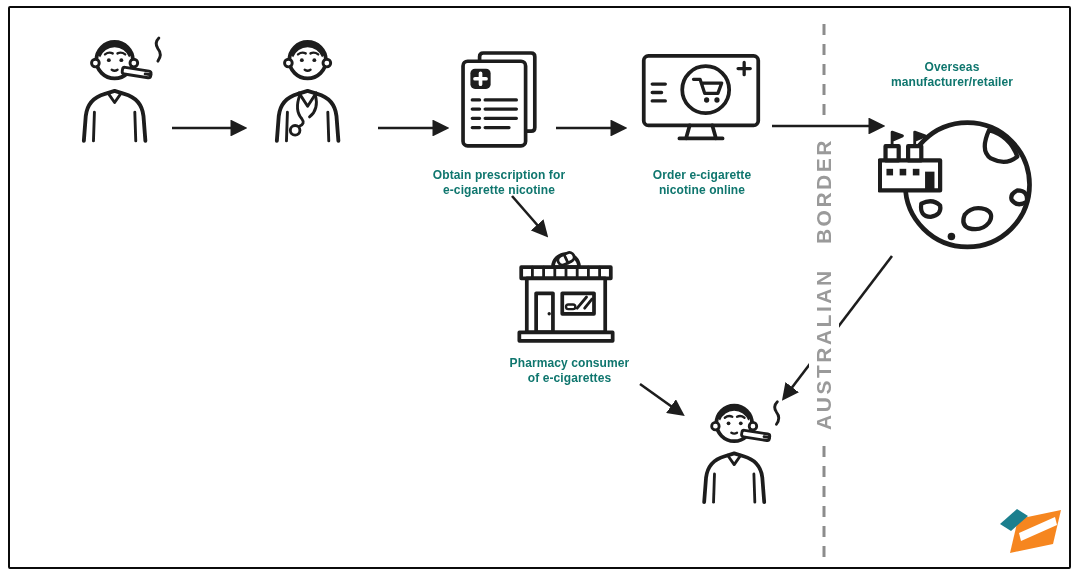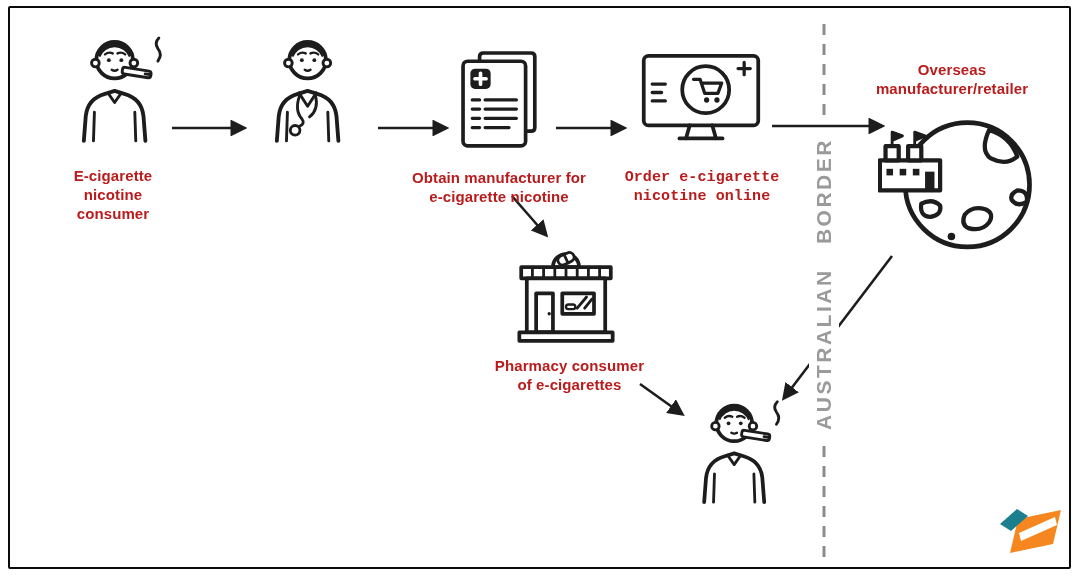--- a/index.html
+++ b/index.html
@@ -11,21 +11,21 @@
   .frame {
     position: absolute; left: 8px; top: 6px; width: 1063px; height: 563px;
     border: 2px solid #0b0b0b; border-radius: 2px; pointer-events: none;
   }
   .overlay { position: absolute; left: 0; top: 0; }
   .flow-arrow { stroke: var(--line-art, #1d1d1d); stroke-width: 2.6; fill: none; }
   .dash-line { stroke: var(--border-dash, #8c8c8c); stroke-width: 3; stroke-dasharray: 11 9; }
   .icon { position: absolute; color: var(--line-art, #1d1d1d); }
   .icon svg { display: block; width: 100%; height: 100%; }
   .node-label {
-    position: absolute; font-size: 15px; font-weight: bold; color: #b91c1c;
+    position: absolute; font-size: 12px; font-weight: bold; color: #0f766e;
     text-align: center; line-height: 1.28; white-space: pre-line; letter-spacing: .1px;
   }
   .border-label {
     position: absolute; left: 669px; top: 269px; width: 310px; height: 30px;
     transform: rotate(-90deg); text-align: center; line-height: 30px;
     font-size: 21px; font-weight: bold; color: var(--border-label, #9a9a9a);
     letter-spacing: 2.5px; word-spacing: 16px; text-transform: uppercase;
     background: #fff;
   }
   .logo { position: absolute; left: 997px; top: 505px; width: 70px; height: 54px; }
@@ -189,26 +189,23 @@
     <svg viewBox="0 0 120 116">
         <use href="#sym-pharmacy"></use>
       </svg>
   </div>
   <div class="icon" style="left:676px; top:394px; width:122px; height:115px;">
     <svg viewBox="0 0 130 120">
         <use href="#sym-person"></use>
       </svg>
   </div>
 
-  <div class="node-label" style="left:28px; top:166px; width:170px;">E-cigarette
-nicotine
-consumer</div>
-  <div class="node-label" style="left:403px; top:168px; width:192px;">Obtain manufacturer for
+  <div class="node-label" style="left:403px; top:168px; width:192px;">Obtain prescription for
 e-cigarette nicotine</div>
-  <div class="node-label" style="left:612px; top:168px; width:180px;font-family:Liberation Mono, monospace;">Order e-cigarette
+  <div class="node-label" style="left:612px; top:168px; width:180px;">Order e-cigarette
 nicotine online</div>
   <div class="node-label" style="left:843px; top:60px; width:218px;">Overseas
 manufacturer/retailer</div>
   <div class="node-label" style="left:477px; top:356px; width:185px;">Pharmacy consumer
 of e-cigarettes</div>
 
   <div class="border-label">AUSTRALIAN BORDER</div>
 
   <svg class="logo" viewBox="0 0 70 54">
     <polygon points="13,48 21,14 64,5 56,39" fill="#f6861f"></polygon>

